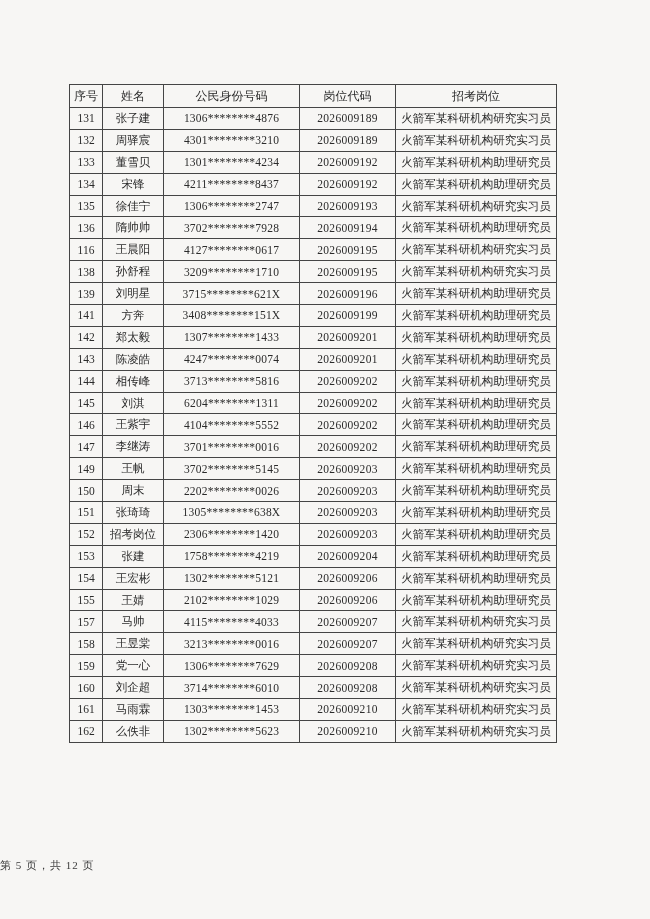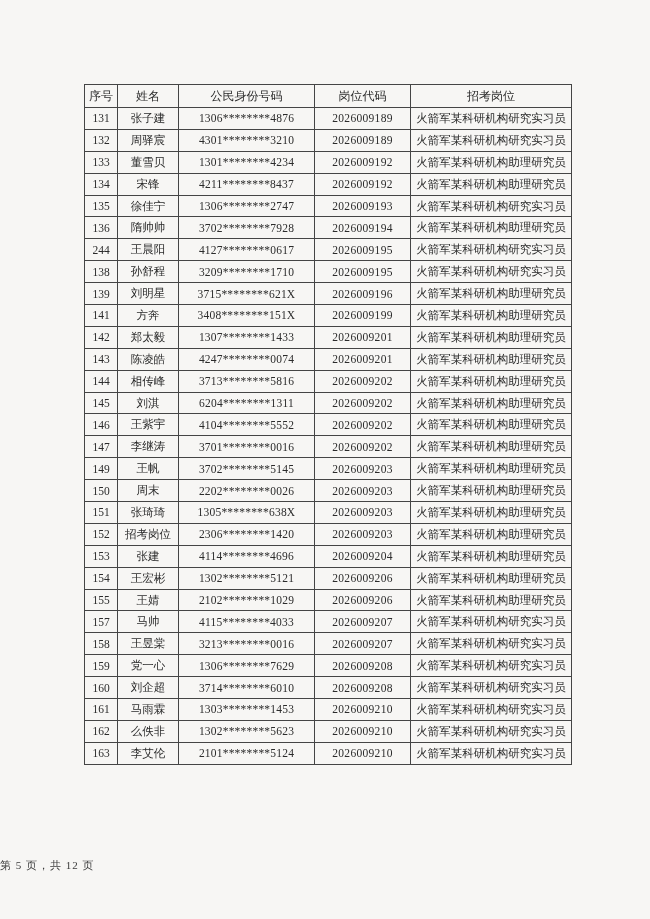--- a/index.html
+++ b/index.html
@@ -10,21 +10,21 @@
     width: 650px;
     height: 919px;
     position: relative;
     overflow: hidden;
     background: #f7f6f4;
     font-family: "Liberation Serif", "DejaVu Serif", serif;
     color: #2b2b2b;
   }
   .sheet {
     position: absolute;
-    left: 84px;
+    left: 69px;
     top: 84px;
   }
   table.roster {
     border-collapse: collapse;
     table-layout: fixed;
     width: 487px;
     background: transparent;
   }
   table.roster th,
   table.roster td {
@@ -123,21 +123,21 @@
 
   <tr>
     <td class="c-seq">136</td>
     <td class="c-name">隋帅帅</td>
     <td class="c-id">3702********7928</td>
     <td class="c-code">2026009194</td>
     <td class="c-pos">火箭军某科研机构助理研究员</td>
   </tr>
 
   <tr>
-    <td class="c-seq">244</td>
+    <td class="c-seq">116</td>
     <td class="c-name">王晨阳</td>
     <td class="c-id">4127********0617</td>
     <td class="c-code">2026009195</td>
     <td class="c-pos">火箭军某科研机构研究实习员</td>
   </tr>
 
   <tr>
     <td class="c-seq">138</td>
     <td class="c-name">孙舒程</td>
     <td class="c-id">3209********1710</td>
@@ -239,21 +239,21 @@
     <td class="c-seq">152</td>
     <td class="c-name">招考岗位</td>
     <td class="c-id">2306********1420</td>
     <td class="c-code">2026009203</td>
     <td class="c-pos">火箭军某科研机构助理研究员</td>
   </tr>
 
   <tr>
     <td class="c-seq">153</td>
     <td class="c-name">张建</td>
-    <td class="c-id">4114********4696</td>
+    <td class="c-id">1758********4219</td>
     <td class="c-code">2026009204</td>
     <td class="c-pos">火箭军某科研机构助理研究员</td>
   </tr>
 
   <tr>
     <td class="c-seq">154</td>
     <td class="c-name">王宏彬</td>
     <td class="c-id">1302********5121</td>
     <td class="c-code">2026009206</td>
     <td class="c-pos">火箭军某科研机构助理研究员</td>
@@ -309,24 +309,17 @@
   </tr>
 
   <tr>
     <td class="c-seq">162</td>
     <td class="c-name">么佚非</td>
     <td class="c-id">1302********5623</td>
     <td class="c-code">2026009210</td>
     <td class="c-pos">火箭军某科研机构研究实习员</td>
   </tr>
 
-  <tr>
-    <td class="c-seq">163</td>
-    <td class="c-name">李艾伦</td>
-    <td class="c-id">2101********5124</td>
-    <td class="c-code">2026009210</td>
-    <td class="c-pos">火箭军某科研机构研究实习员</td>
-  </tr>
 </tbody>
   </table>
 </div>
 
 <div class="footer">第 5 页，共 12 页</div>
 
 </body></html>

